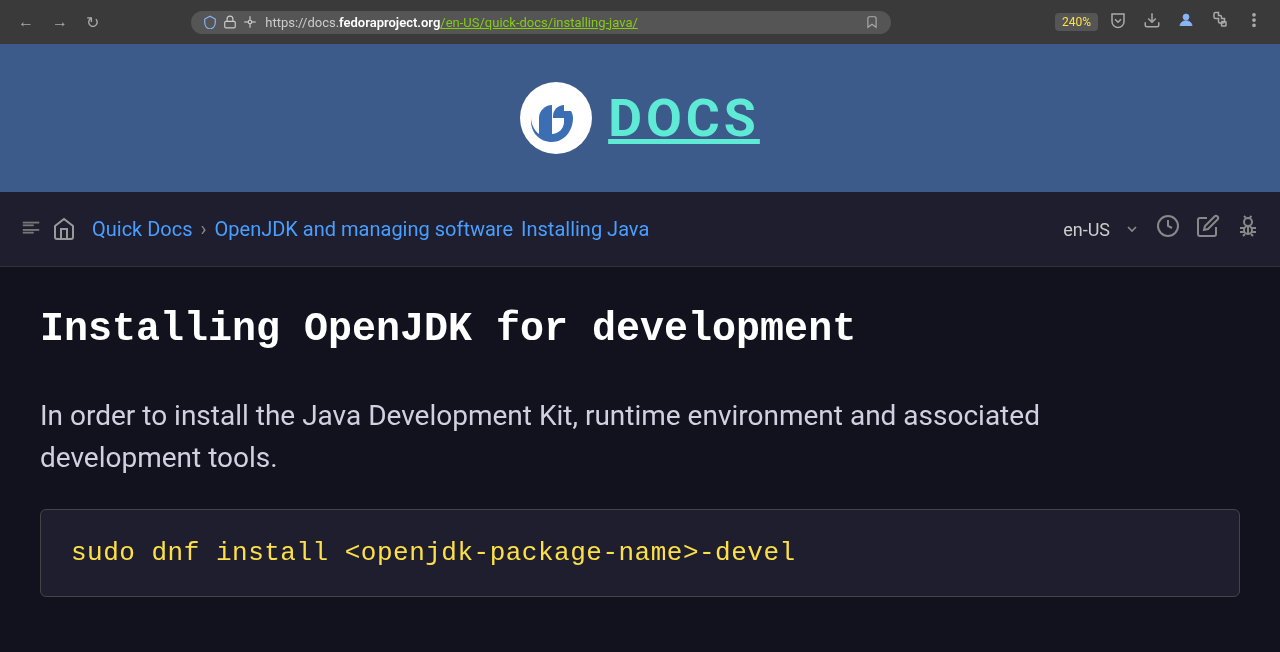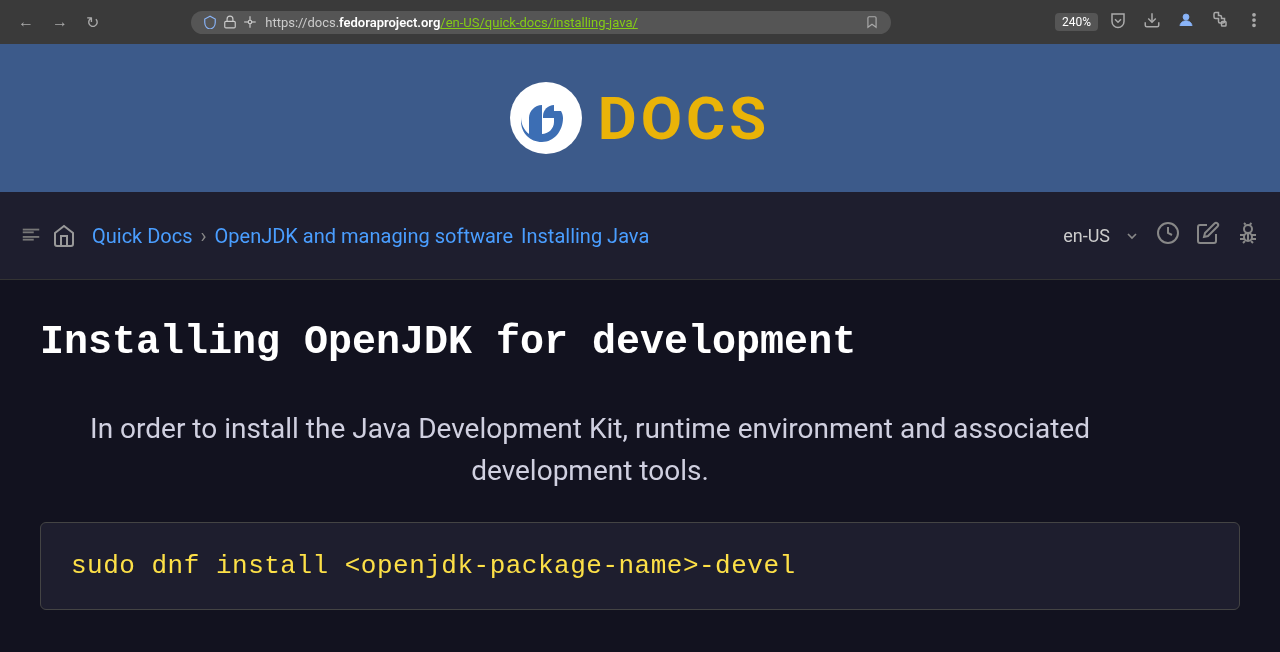--- a/index.html
+++ b/index.html
@@ -66,21 +66,21 @@
       display: flex;
       gap: 6px;
       align-items: center;
       color: #aaa;
       font-size: 16px;
       margin-left: auto;
     }
 
     .zoom-badge {
       background: #555;
-      color: #ffffff;
+      color: #fde047;
       font-size: 12px;
       padding: 2px 7px;
       border-radius: 4px;
     }
 
     .browser-ctrl-btn {
       background: none;
       border: none;
       color: #bbb;
       font-size: 16px;
@@ -102,30 +102,31 @@
       align-items: center;
       gap: 16px;
     }
 
     .fedora-icon {
       width: 72px;
       height: 72px;
     }
 
     .docs-title {
-      color: #eab308;
-      font-size: 60px;
+      color: #5eead4;
+      font-size: 52px;
       font-weight: 700;
       letter-spacing: 4px;
+      text-decoration: underline;
     }
 
     
     .nav-bar {
       background: #1e1e2e;
-      height: 88px;
+      height: 75px;
       display: flex;
       align-items: center;
       padding: 0 20px;
       gap: 16px;
       border-bottom: 1px solid #333;
     }
 
     .nav-icon-group {
       display: flex;
       gap: 10px;
@@ -192,21 +193,20 @@
       margin-bottom: 42px;
       font-family: Liberation Mono, monospace;
     }
 
     .page-intro {
       color: #d0d0e0;
       font-size: 28px;
       line-height: 1.5;
       margin-bottom: 30px;
       max-width: 1100px;
-      text-align: center;
     }
 
     .code-block {
       background: #1e1e2e;
       border: 1px solid #444;
       border-radius: 6px;
       padding: 28px 30px;
       margin-top: 8px;
     }
 

